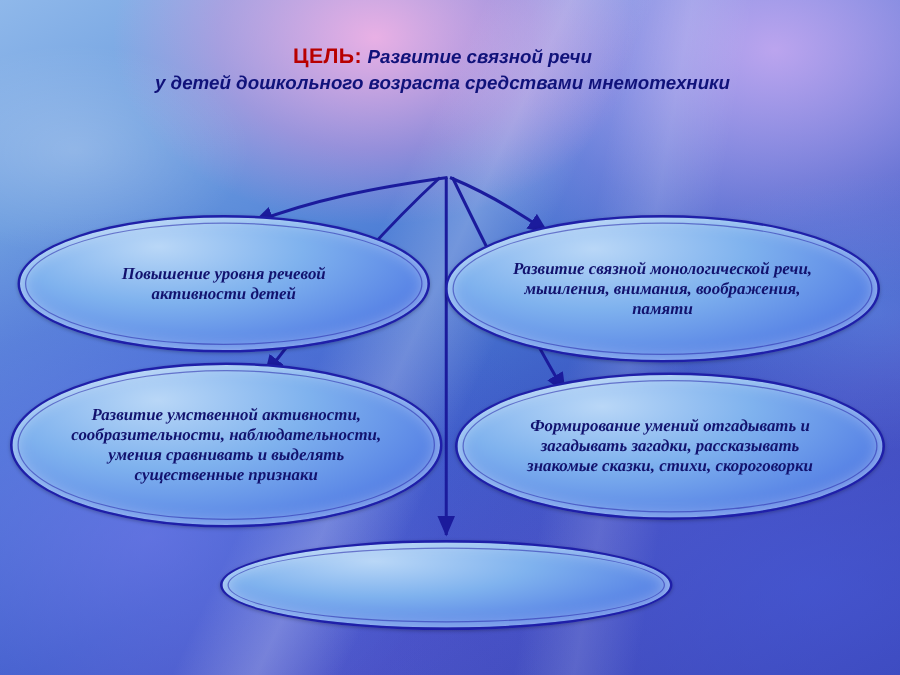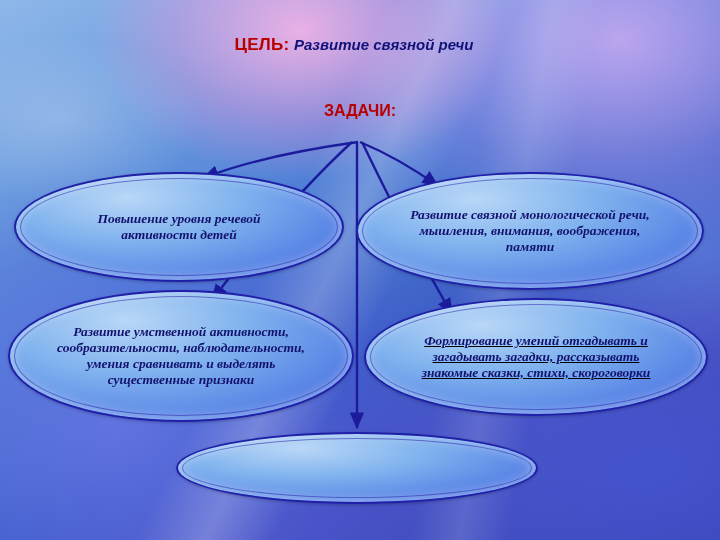--- a/index.html
+++ b/index.html
@@ -116,36 +116,36 @@
     position: absolute;
     inset: 4px;
     border: 1px solid rgba(40,40,170,0.55);
     border-radius: 50%;
     pointer-events: none;
   }
 
   #n1 { left: 14px;  top: 172px; width: 330px; height: 110px; }
   #n2 { left: 356px; top: 172px; width: 348px; height: 118px; }
   #n3 { left: 8px;   top: 290px; width: 346px; height: 132px; }
-  #n4 { left: 364px; top: 298px; width: 344px; height: 118px; text-decoration: underline; }
+  #n4 { left: 364px; top: 298px; width: 344px; height: 118px; }
   #n5 { left: 176px; top: 432px; width: 362px; height: 72px; }
 </style>
 </head>
 <body>
 
 <div id="slide">
 
   <div id="titleBlock">
     <div>
       <span class="goal-label">ЦЕЛЬ:</span>
       <span class="goal-text">Развитие связной речи</span>
     </div>
-  </div>
-
-  <div id="tasksLabel">ЗАДАЧИ:</div>
+    <div class="goal-text">у детей дошкольного возраста средствами мнемотехники</div>
+  </div>
+
 
   <svg id="arrows" viewBox="0 0 720 540">
     <defs>
       <marker id="ah" markerWidth="9" markerHeight="9" refX="6.5" refY="3" orient="auto">
         <path d="M0,0 L7,3 L0,6 Z" fill="#1b1b9c"></path>
       </marker>
     </defs>
     <g fill="none" stroke="#1b1b9c" stroke-width="2.4" marker-end="url(#ah)">
       <path d="M358,142 C300,150 250,160 203,178"></path>
       <path d="M360,142 C384,152 410,166 438,186"></path>

